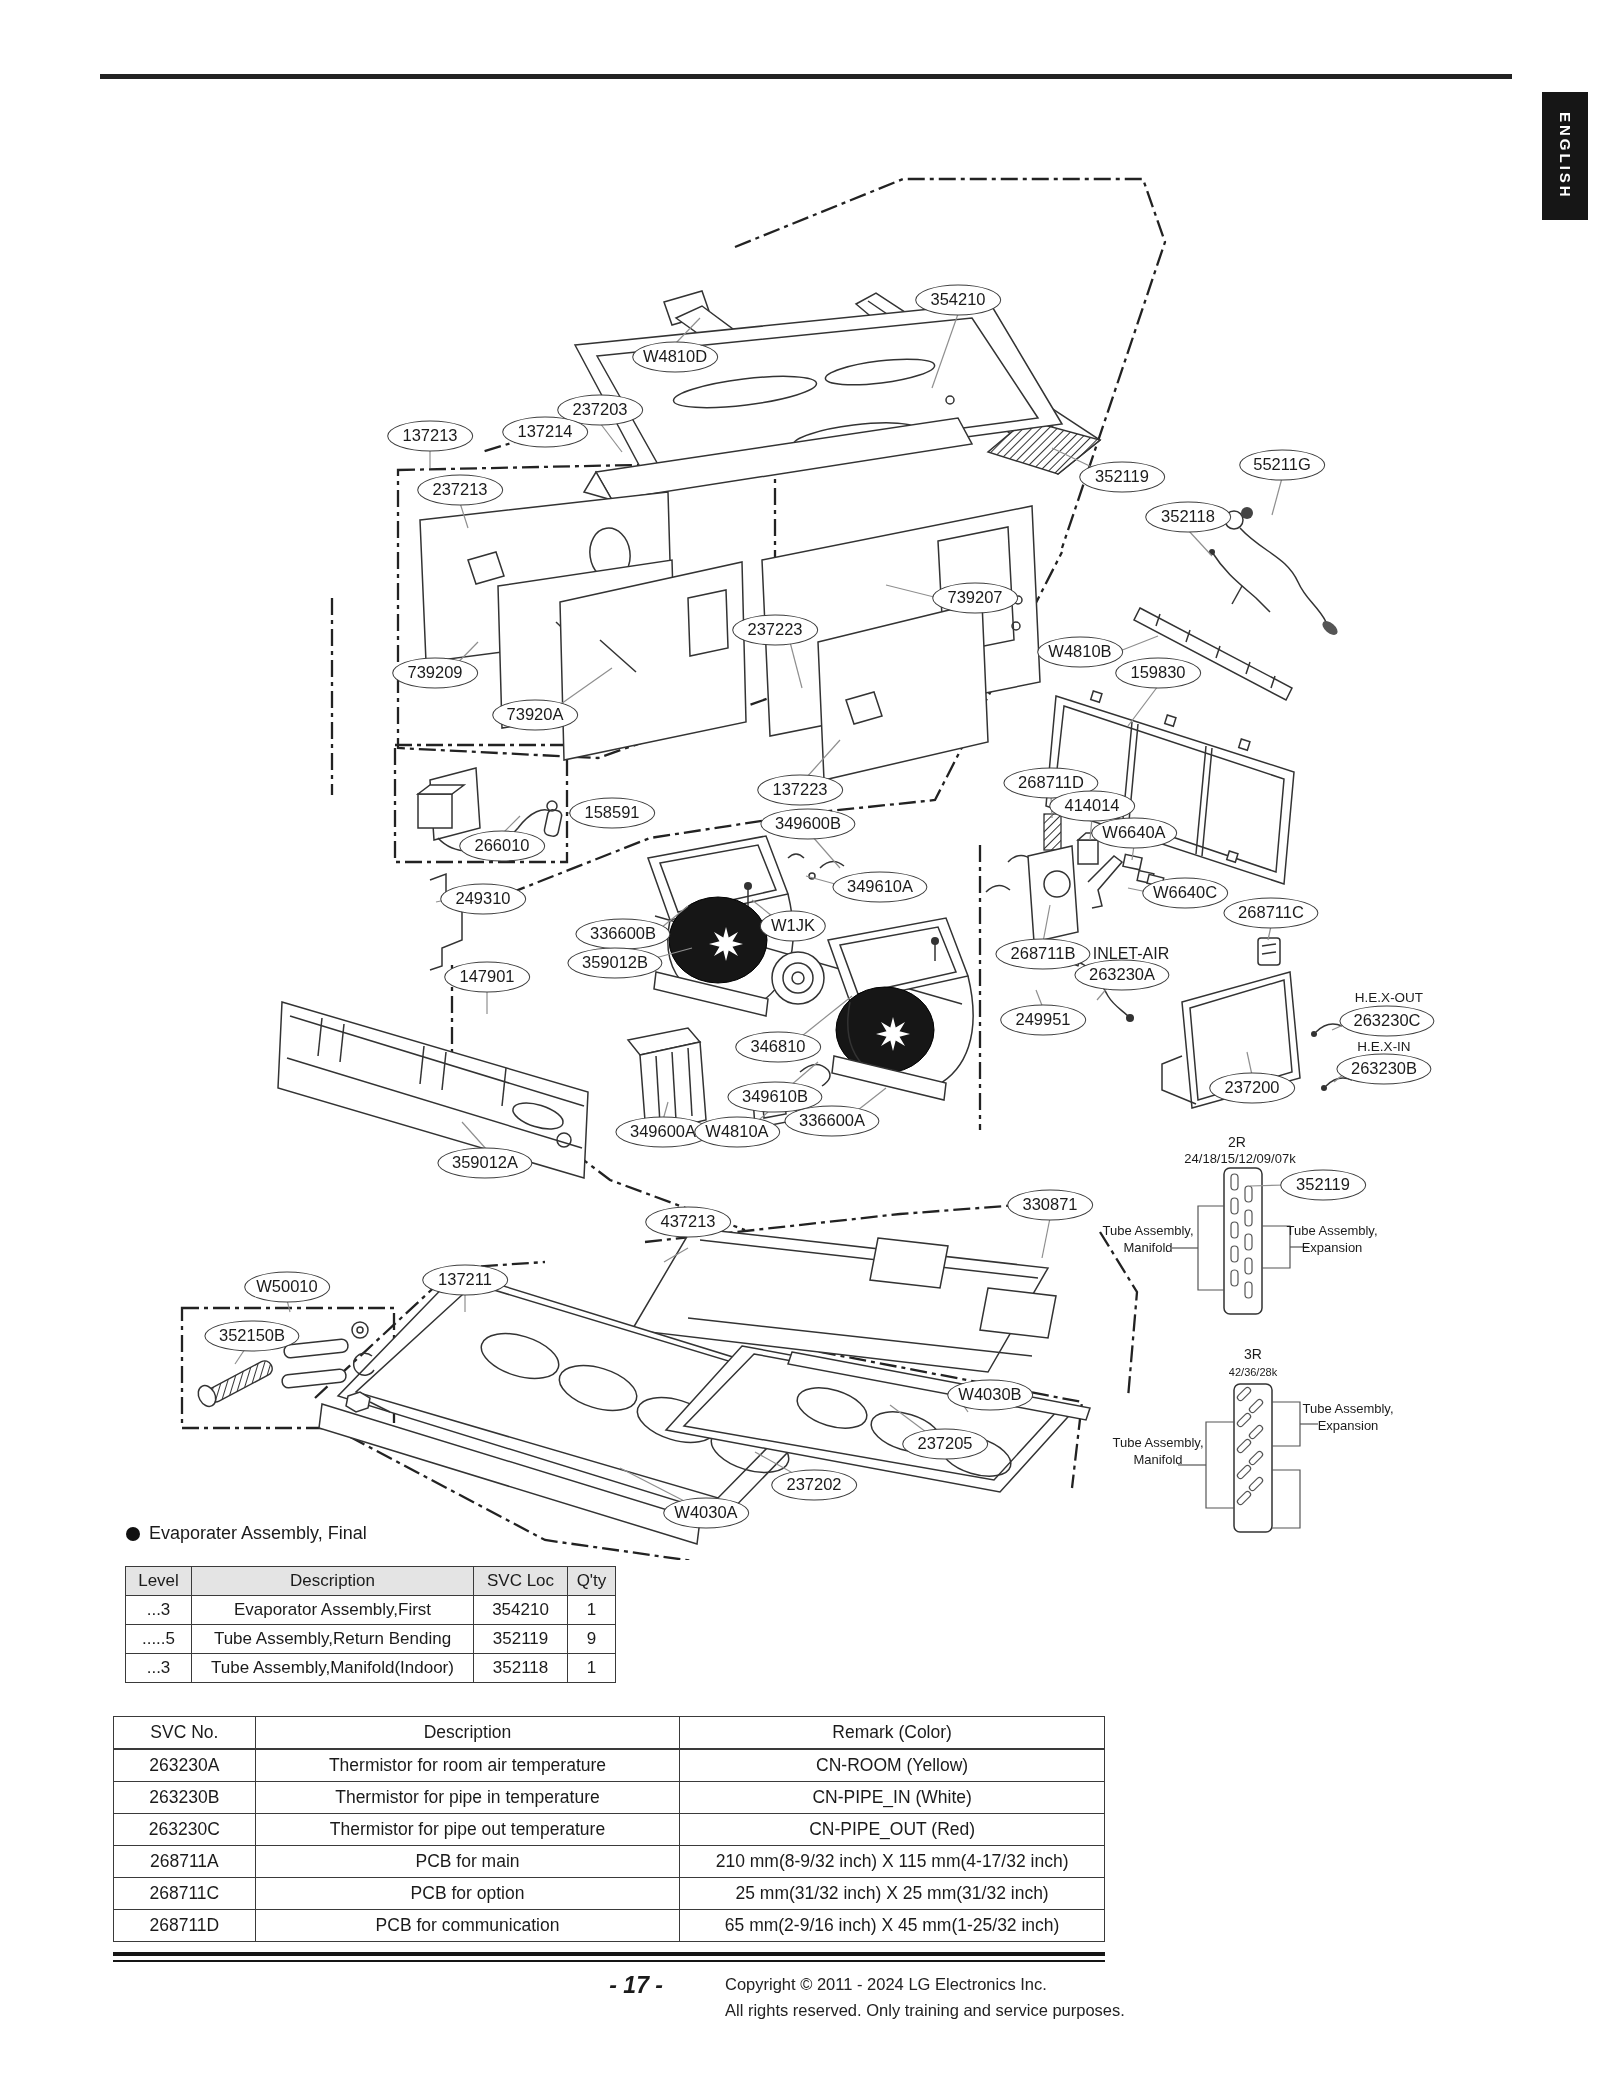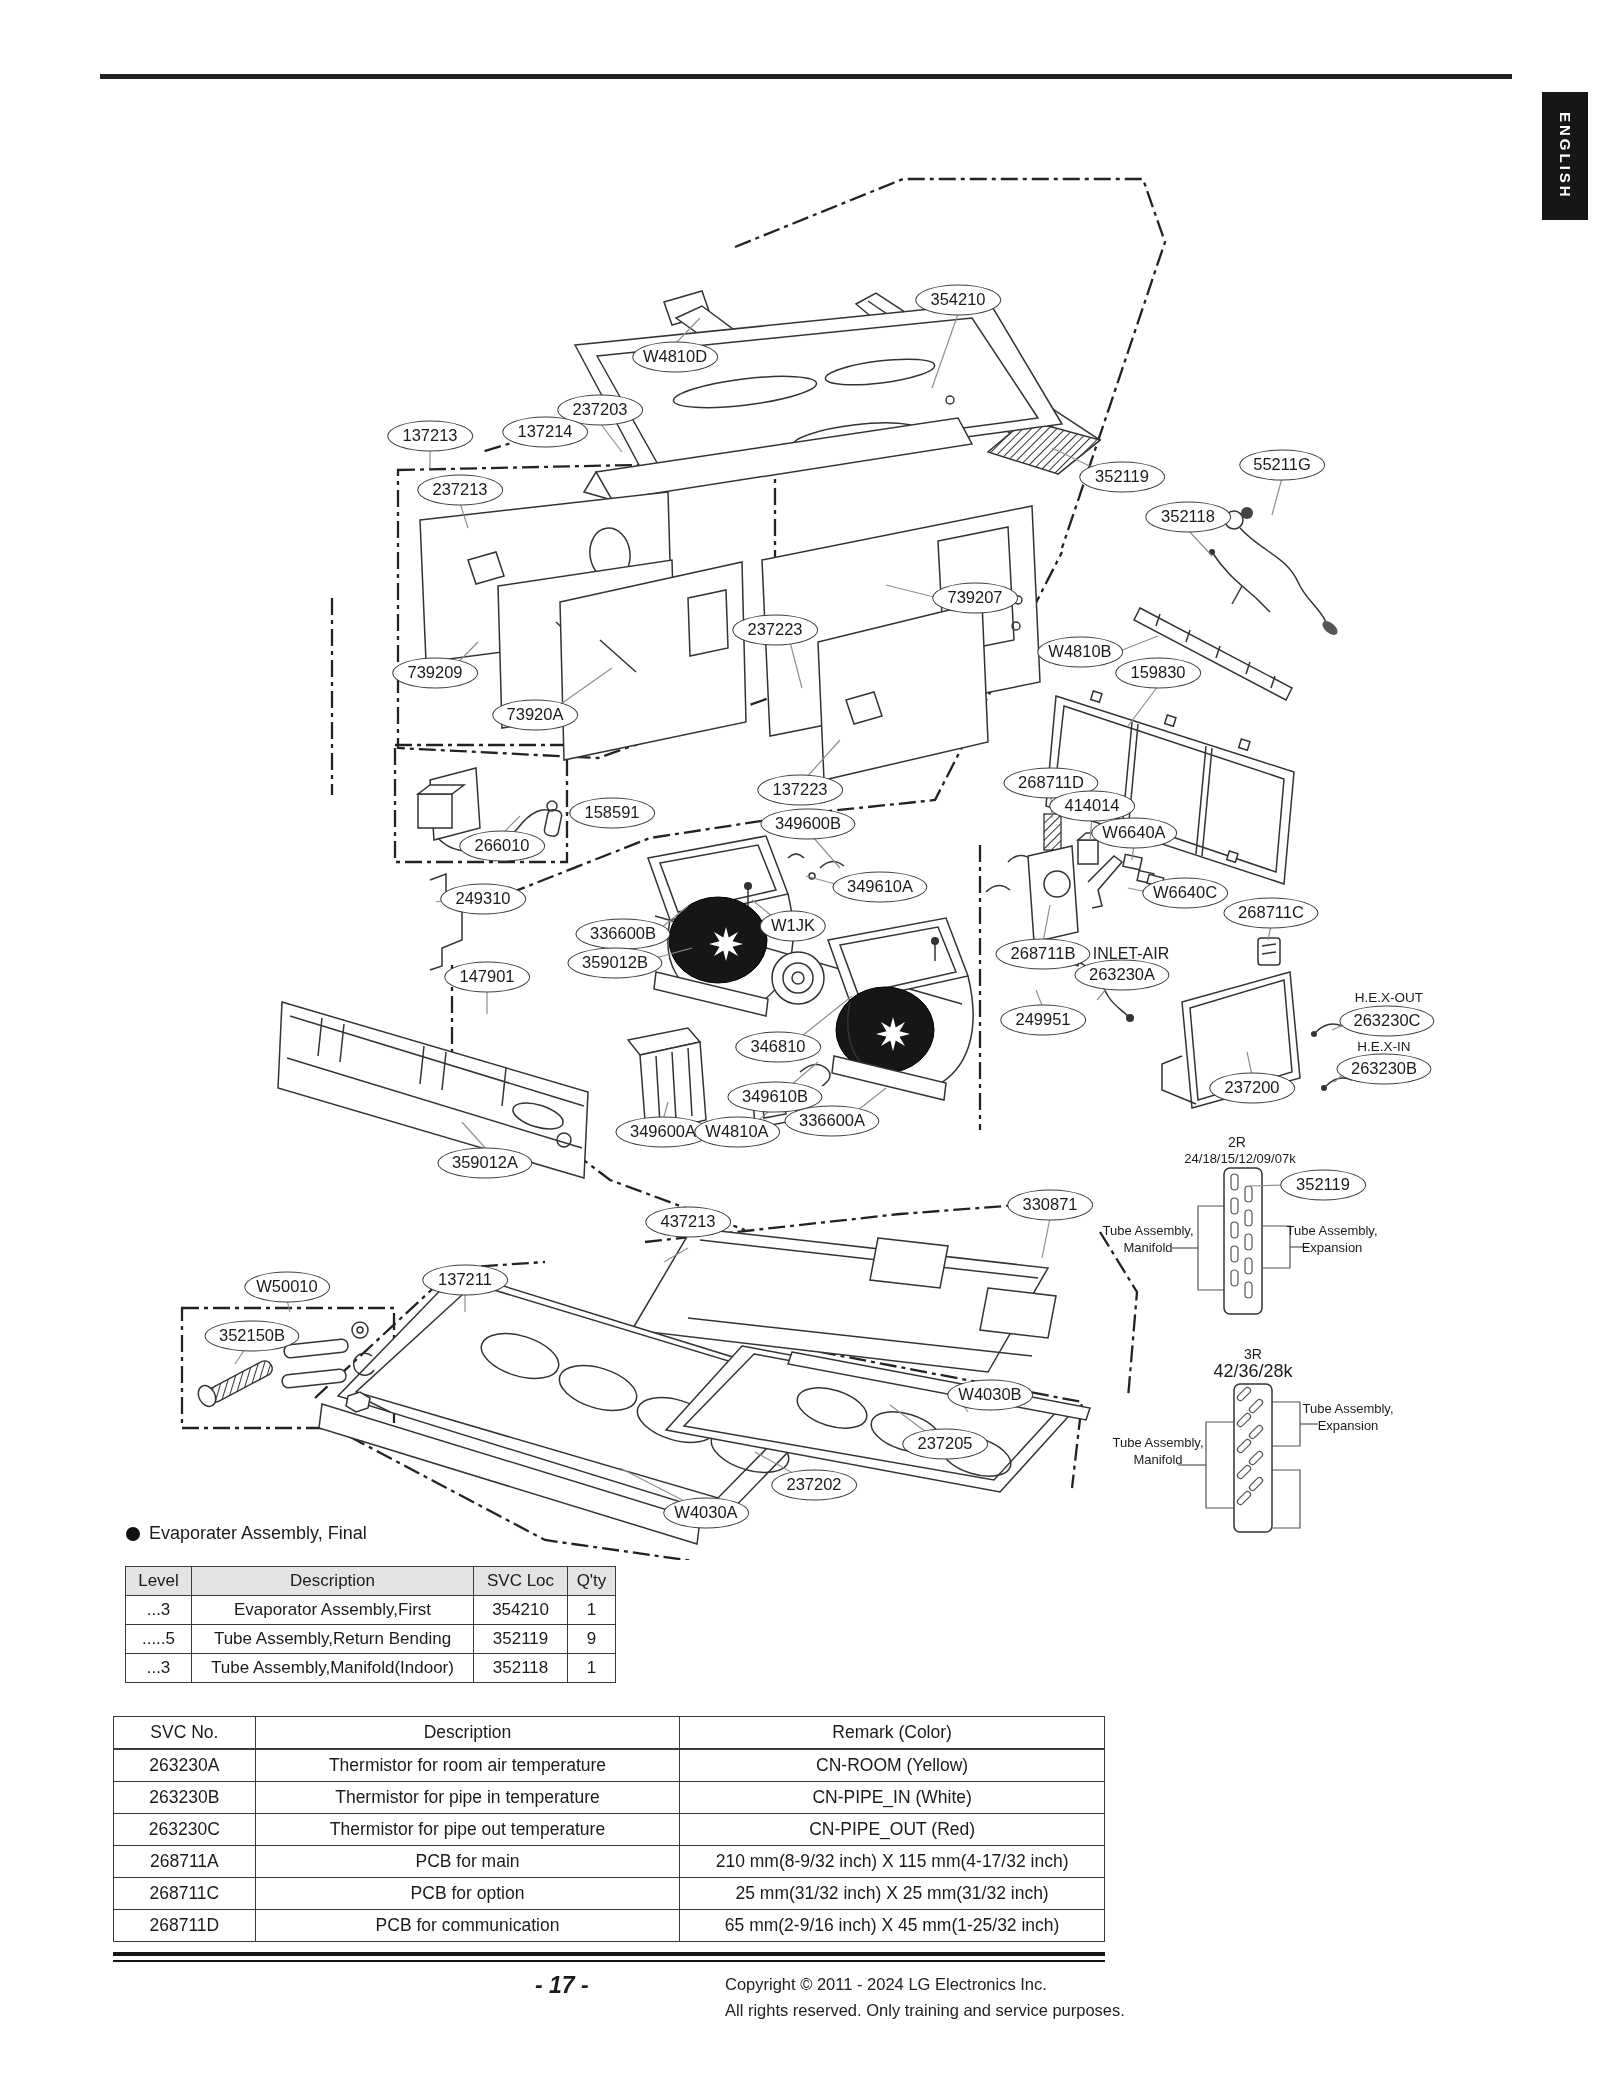--- a/index.html
+++ b/index.html
@@ -28,21 +28,21 @@
   table{border-collapse:collapse;position:absolute;background:#fff;}
   th,td{border:1.4px solid #3a3a3a;text-align:center;padding:0 6px;white-space:nowrap;}
   #evap-table{left:125px;top:1566px;font-size:17px;}
   #evap-table th{background:#e4e4e4;font-weight:normal;height:28px;}
   #evap-table td{height:28px;}
   #parts-table{left:113px;top:1716px;font-size:17.5px;width:992px;}
   #parts-table th{font-weight:normal;height:31px;border-bottom-width:2px;}
   #parts-table td{height:31px;}
   #footer-rule{position:absolute;left:113px;top:1952px;width:992px;height:4px;
                border-top:4px solid #151515;border-bottom:2px solid #151515;}
-  #page-number{position:absolute;left:535px;top:1972px;width:150px;text-align:left;
+  #page-number{position:absolute;left:513px;top:1972px;width:150px;text-align:right;
                font-size:23px;font-weight:bold;font-style:italic;}
   #copyright{position:absolute;left:725px;top:1971px;font-size:16.5px;line-height:26px;color:#222;}
 </style>
 </head>
 <body>
 
 <div id="page">
   <div id="top-rule"></div>
   <div id="lang-tab">ENGLISH</div>
 
@@ -386,21 +386,21 @@
         <div class="dtext" style="left: 1131px; top: 804px; font-size: 16px;">INLET-AIR</div>
         <div class="dtext" style="left: 1389px; top: 848px; font-size: 13.5px;">H.E.X-OUT</div>
         <div class="dtext" style="left: 1384px; top: 897px; font-size: 13.5px;">H.E.X-IN</div>
         <div class="dtext" style="left: 1237px; top: 992px; font-size: 14px;">2R</div>
         <div class="dtext" style="left: 1240px; top: 1009px; font-size: 13px;">24/18/15/12/09/07k</div>
         <div class="dtext" style="left: 1148px; top: 1090px; font-size: 13px;">Tube Assembly,
 Manifold</div>
         <div class="dtext" style="left: 1332px; top: 1090px; font-size: 13px;">Tube Assembly,
 Expansion</div>
         <div class="dtext" style="left: 1253px; top: 1204px; font-size: 14px;">3R</div>
-        <div class="dtext" style="left: 1253px; top: 1222px; font-size: 18px; text-align: center;">42/36/28k</div>
+        <div class="dtext" style="left: 1253px; top: 1222px; font-size: 11px; text-align: center;">42/36/28k</div>
         <div class="dtext" style="left: 1348px; top: 1268px; font-size: 13px;">Tube Assembly,
 Expansion</div>
         <div class="dtext" style="left: 1158px; top: 1302px; font-size: 13px;">Tube Assembly,
 Manifold</div>
       </div>
   </div>
 
   <div id="evap-line">
     <span id="evap-dot"></span>
     <span>Evaporater Assembly, Final</span>

